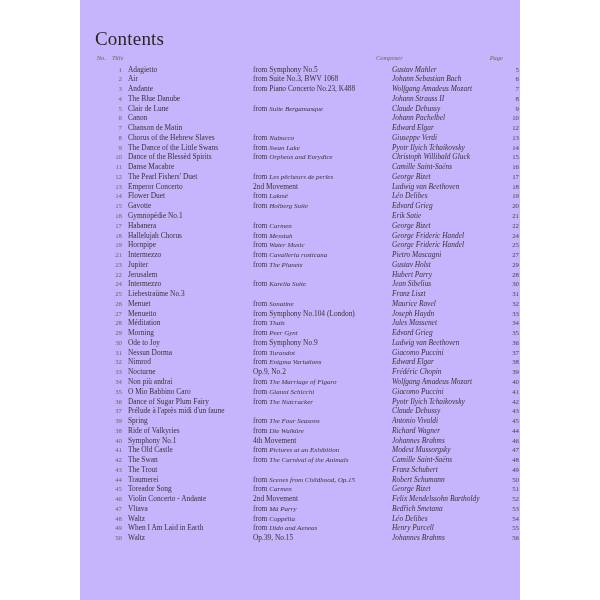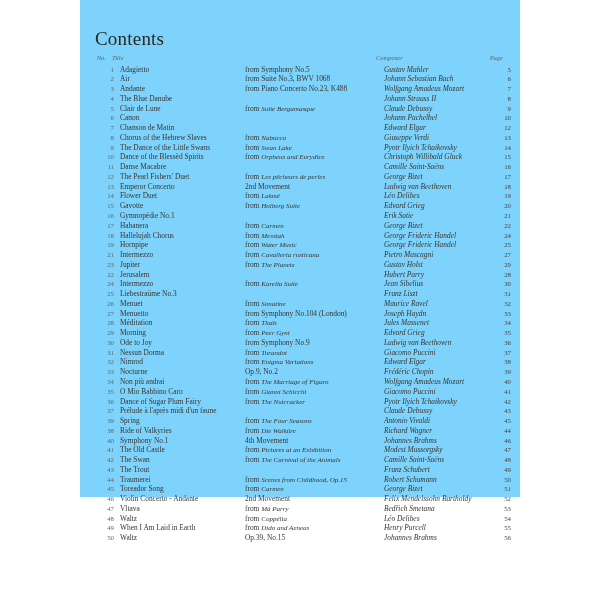--- a/index.html
+++ b/index.html
@@ -1,21 +1,21 @@
 <!DOCTYPE html>
 <html><head>
 <meta charset="utf-8">
 <style>
   html, body { margin:0; padding:0; }
   body { width:600px; height:600px; background:#ffffff; position:relative; overflow:hidden;
          font-family:"Liberation Serif","DejaVu Serif",serif; color:#3a3530; }
-  .page { position:absolute; left:80px; top:0; width:440px; height:497px; background:#7dd3fc; }
+  .page { position:absolute; left:80px; top:0; width:440px; height:600px; background:#c4b5fd; }
   .title { position:absolute; left:15px; top:28px; font-size:19px; color:#2b2722; letter-spacing:0.2px; }
   .hdr { position:absolute; top:54px; font-size:6.5px; font-style:italic; color:#6b655c; }
-  .rows { position:absolute; left:8px; top:64.5px; width:440px; }
+  .rows { position:absolute; left:16px; top:64.5px; width:440px; }
   .row { position:relative; height:9.78px; font-size:7.4px; line-height:9.78px; white-space:nowrap; }
   .row span { position:absolute; top:0; }
   .c-no { left:0; width:26px; text-align:right; color:#6b655c; font-size:6.8px; }
   .c-title { left:32px; }
   .c-from { left:157px; }
   .c-from i { font-size:7px; }
   .c-comp { left:296px;font-style:italic; }
   .c-page { left:390px; width:33px; text-align:right; color:#4a453e; font-size:6.8px; }
 </style>
 </head>

